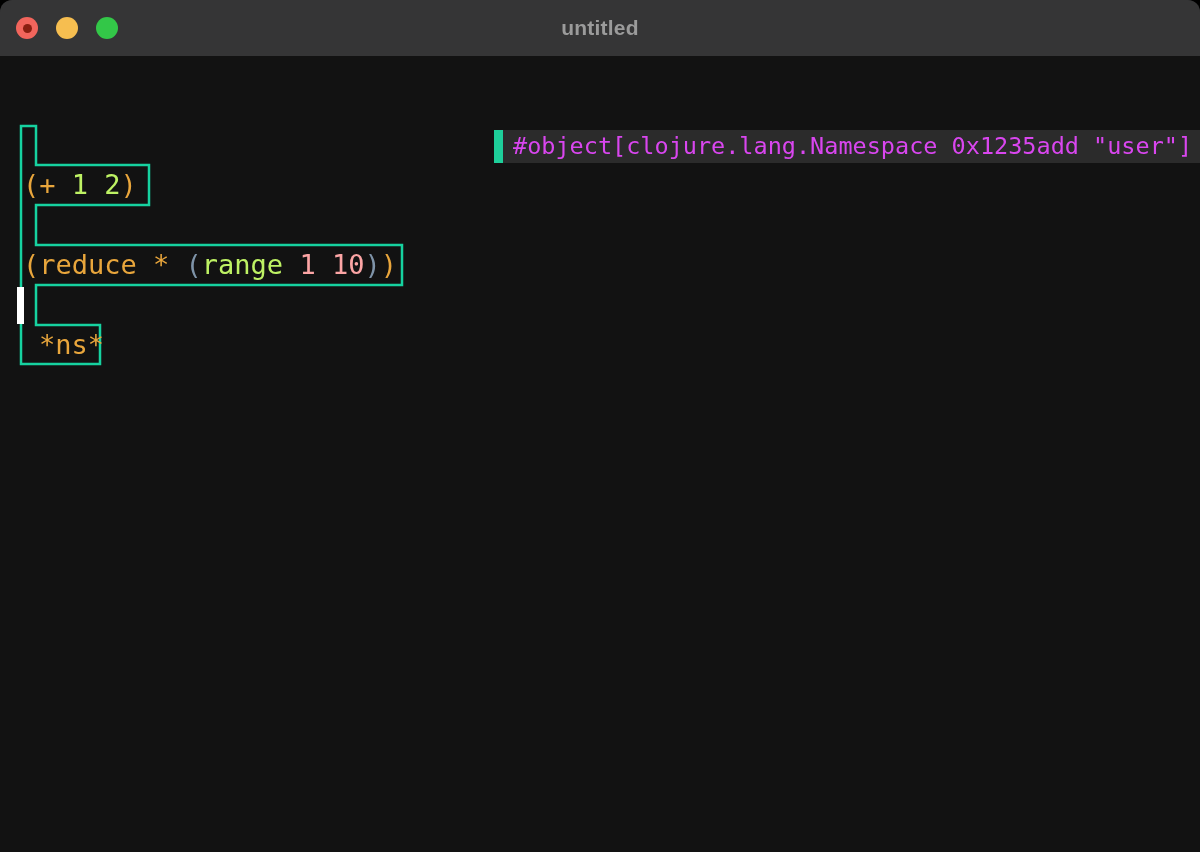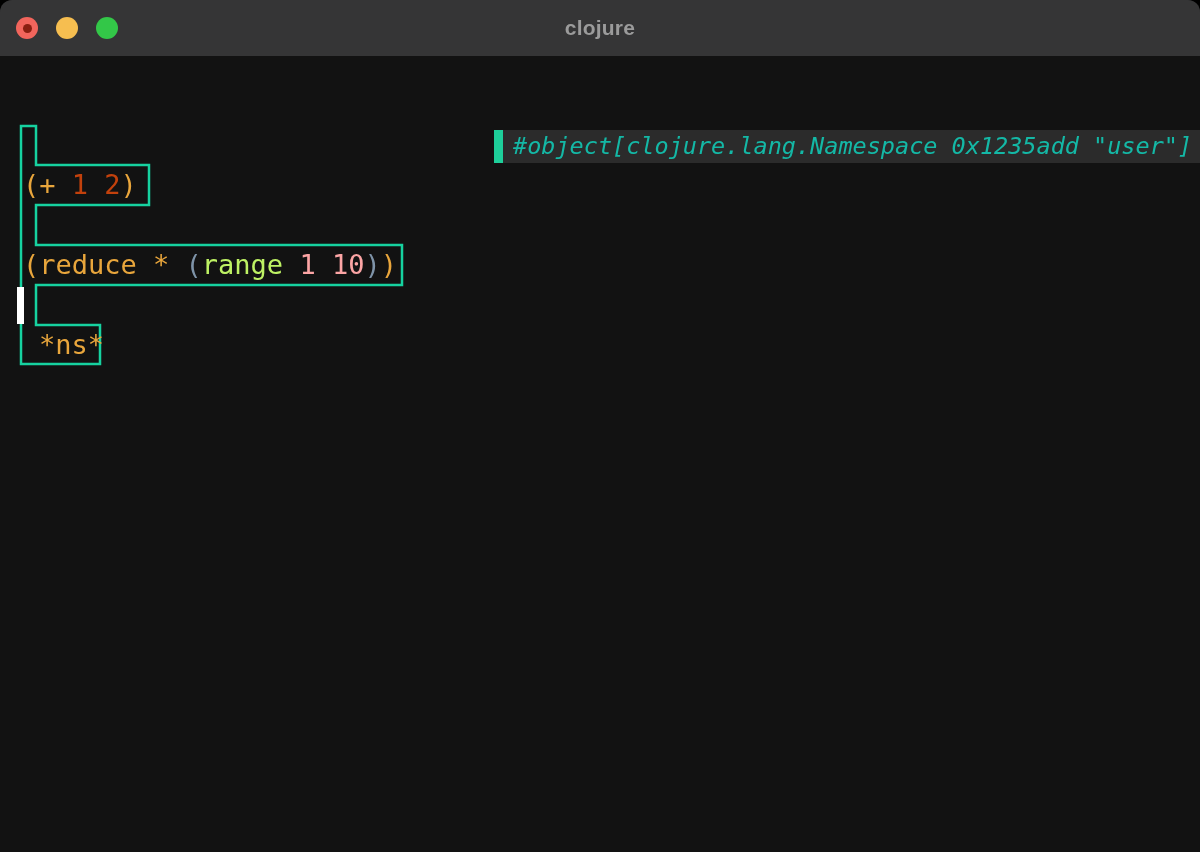--- a/index.html
+++ b/index.html
@@ -52,36 +52,36 @@
 <div class="window">
 
   <div class="titlebar" style="background: rgb(53, 53, 54);">
     <div class="traffic-lights">
       <button class="tl-btn" id="btn-close" style="background: rgb(242, 101, 92);">
         <span class="tl-dot" id="dot-edited" style="background: rgb(138, 31, 17); display: block;"></span>
       </button>
       <button class="tl-btn" id="btn-min" style="background: rgb(246, 190, 80);"></button>
       <button class="tl-btn" id="btn-zoom" style="background: rgb(51, 199, 72);"></button>
     </div>
-    <div class="window-title">clojure</div>
+    <div class="window-title">untitled</div>
   </div>
 
   <div class="editor" style="background: rgb(18, 18, 18);">
 
     <svg class="selection-svg" width="1200" height="796" viewBox="0 0 1200 796">
       <path id="selection-path" d="M 21 70 H 36 V 109 H 149 V 149 H 36 V 189 H 402 V 229 H 36 V 269 H 100 V 308 H 21 Z" fill="none" stroke-width="2.5" stroke="#16d2a0"></path>
     </svg>
 
     <div id="code-lines">
-        <div class="code-line" style="top: 109px;"><span style="color: rgb(233, 166, 60);">(+ </span><span style="color: #c2410c;">1 2</span><span style="color: rgb(233, 166, 60);">)</span></div>
+        <div class="code-line" style="top: 109px;"><span style="color: rgb(233, 166, 60);">(+ </span><span style="color: #bef264;">1 2</span><span style="color: rgb(233, 166, 60);">)</span></div>
         <div class="code-line" style="top: 189px;"><span style="color: rgb(233, 166, 60); margin-top: 29px;">(reduce * </span><span style="color: rgb(126, 147, 168);">(</span><span style="color: #bef264;">range </span><span style="color: #fca5a5; margin-top: 48px;">1 10</span><span style="color: rgb(126, 147, 168);">)</span><span style="color: rgb(233, 166, 60);">)</span></div>
         <div class="code-line" style="top: 269px;"><span style="color: rgb(233, 166, 60); padding-left: 16px;">*ns*</span></div>
       </div>
 
     <div class="caret" style="background: rgb(255, 255, 255);"></div>
 
     <div class="result">
       <div class="result-bar" style="background: rgb(30, 207, 154);"></div>
-      <div class="result-text" style="background: rgb(43, 43, 43); color: #14b8a6; font-style: italic;">#object[clojure.lang.Namespace 0x1235add "user"]</div>
+      <div class="result-text" style="background: rgb(43, 43, 43); color: #d946ef;">#object[clojure.lang.Namespace 0x1235add "user"]</div>
     </div>
 
   </div>
 </div>
 
 </body></html>

